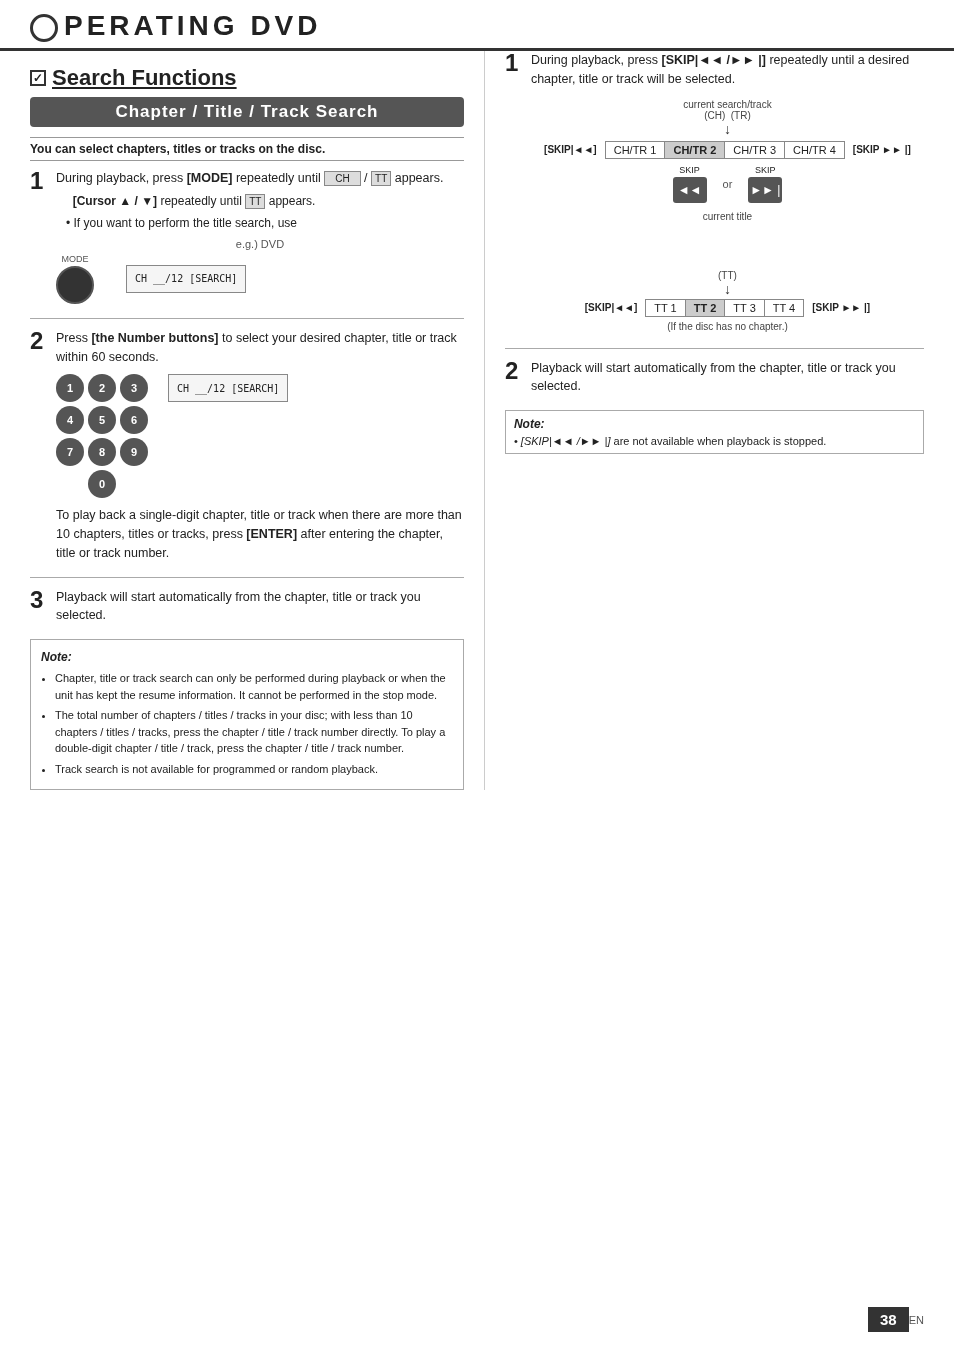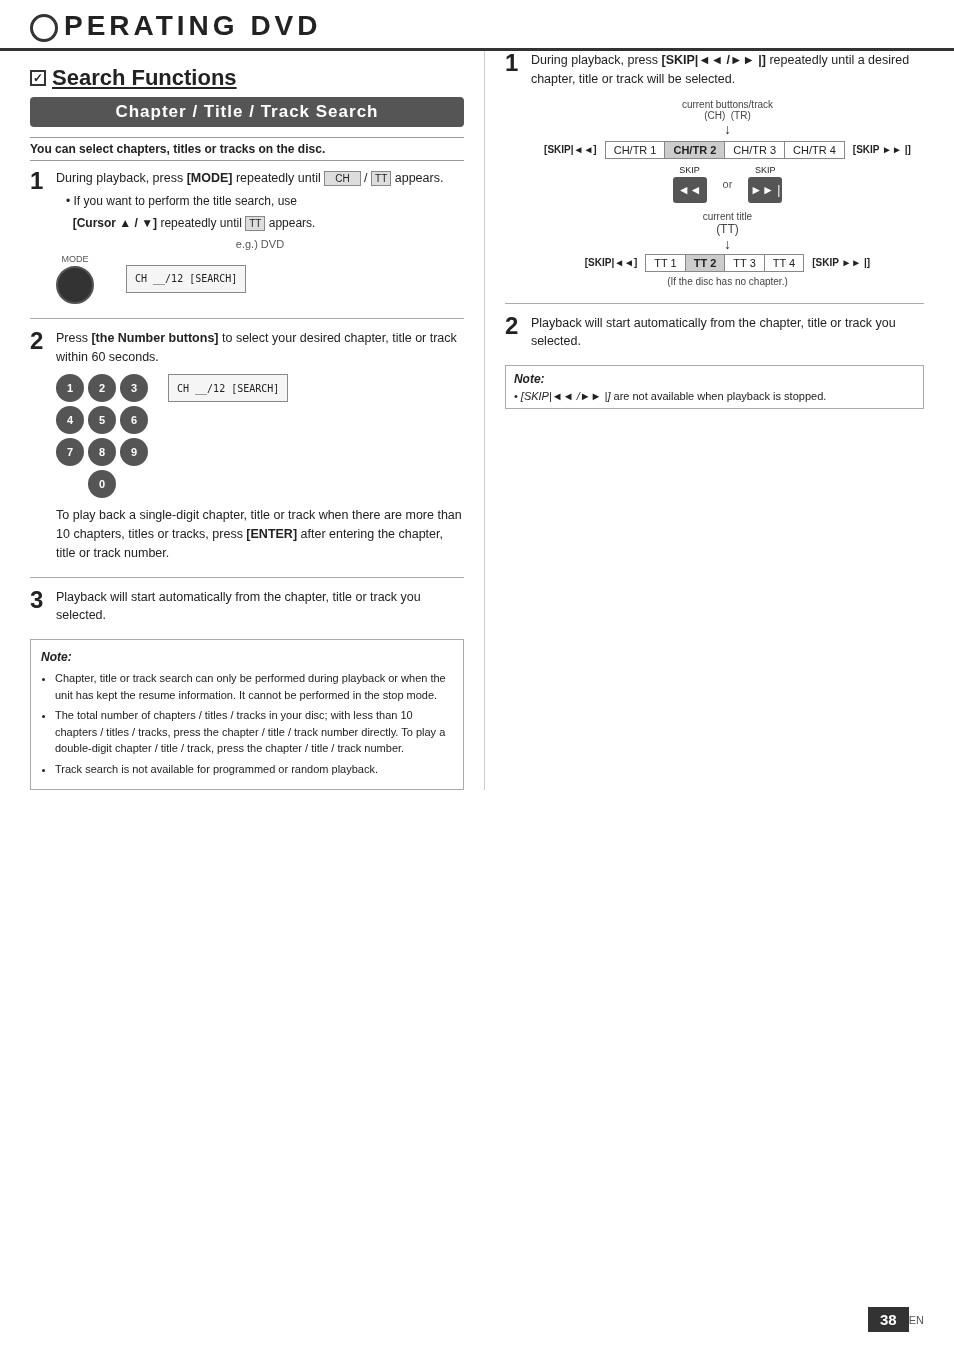--- a/index.html
+++ b/index.html
@@ -337,22 +337,22 @@
     <div class="search-banner">Chapter / Title / Track Search</div>
 
     
     <p class="intro-text">You can select chapters, titles or tracks on the disc.</p>
 
     
     <div class="step">
       <div class="step-number">1</div>
       <div class="step-content">
         <p>During playback, press <b>[MODE]</b> repeatedly until <span style="border:1px solid #888;padding:1px 10px;font-size:10px;background:#ddd;">CH</span> / <span style="border:1px solid #888;padding:1px 3px;font-size:10px;background:#ddd;">TT</span> appears.</p>
+        <p class="sub-bullet">&nbsp;&nbsp;<b>[Cursor ▲ / ▼]</b> repeatedly until <span style="border:1px solid #888;padding:1px 3px;font-size:10px;background:#ddd;">TT</span> appears.</p>
         <p class="sub-bullet">• If you want to perform the title search, use</p>
-        <p class="sub-bullet">&nbsp;&nbsp;<b>[Cursor ▲ / ▼]</b> repeatedly until <span style="border:1px solid #888;padding:1px 3px;font-size:10px;background:#ddd;">TT</span> appears.</p>
 
         <div class="eg-dvd-label">e.g.) DVD</div>
         <div class="dvd-illustration">
           <div class="mode-button-box">
             <span class="mode-label">MODE</span>
             <div class="mode-button"></div>
           </div>
           <div class="search-display">CH  __/12 [SEARCH]</div>
         </div>
       </div>
@@ -412,21 +412,21 @@
 
 
     <div class="step">
       <div class="step-number">1</div>
       <div class="step-content">
         <p>During playback, press <b>[SKIP|◄◄ /►► |]</b> repeatedly until a desired chapter, title or track will be selected.</p>
 
         <div class="skip-diagram">
 
           <div style="display:flex;flex-direction:column;align-items:center;margin-bottom:2px;">
-            <span style="font-size:10px;color:#444;">current buttons/track</span>
+            <span style="font-size:10px;color:#444;">current search/track</span>
             <span style="font-size:10px;color:#444;">(CH)&nbsp;&nbsp;(TR)</span>
             <div style="display:flex;align-items:flex-end;margin-bottom:2px;">
               <span style="font-size:14px;color:#333;">↓</span>
             </div>
           </div>
 
           <div style="display:flex;align-items:center;justify-content:center;margin-bottom:6px;">
             <div style="font-size:10px;font-weight:bold;margin-right:8px;">[SKIP|◄◄]</div>
             <div class="ch-tr-boxes">
               <div class="ch-tr-box">CH/TR 1</div>
@@ -446,21 +446,21 @@
               <span>or</span>
             </div>
             <div style="display:flex;flex-direction:column;align-items:center;gap:2px;">
               <span style="font-size:9px;">SKIP</span>
               <div class="skip-phys-btn">►► |</div>
             </div>
           </div>
 
           <div style="display:flex;flex-direction:column;align-items:center;margin-bottom:2px;">
             <span style="font-size:10px;color:#444;">current title</span>
-            <span style="font-size:12px;color:#444;">(TT)</span>
+            <span style="font-size:10px;color:#444;margin-top:48px;">(TT)</span>
             <div style="font-size:14px;color:#333;">↓</div>
           </div>
 
           <div style="display:flex;align-items:center;justify-content:center;margin-bottom:4px;">
             <div style="font-size:10px;font-weight:bold;margin-right:8px;">[SKIP|◄◄]</div>
             <div class="ch-tr-boxes">
               <div class="ch-tr-box">TT 1</div>
               <div class="ch-tr-box highlight">TT 2</div>
               <div class="ch-tr-box">TT 3</div>
               <div class="ch-tr-box">TT 4</div>

